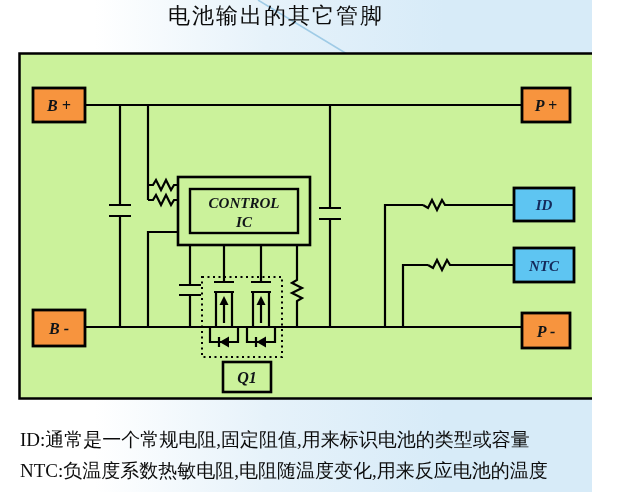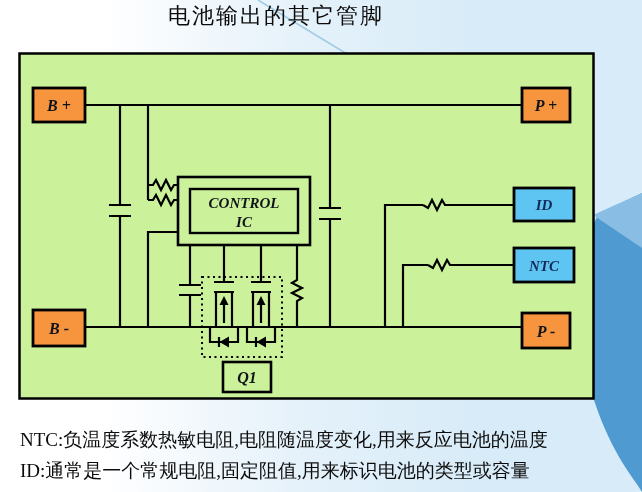--- a/index.html
+++ b/index.html
@@ -1,18 +1,18 @@
 <!DOCTYPE html>
 <html><head>
 <meta charset="utf-8">
 <style>
   html,body{margin:0;padding:0;}
   .slide{
     position:relative;
-    width:642px;height:492px;
+    width:592px;height:492px;
     overflow:hidden;
     background:linear-gradient(to right,#ffffff 16%,#e6f2fa 45%,#d7ebf8 75%);
     font-family:"Liberation Serif","DejaVu Serif",serif;
   }
   .bg-svg{position:absolute;left:0;top:0;}
   .page-title{
     position:absolute;left:168px;top:1px;width:300px;
     font-size:22px;letter-spacing:2px;color:#0c0c0c;
     font-family:"Liberation Serif","DejaVu Serif",serif;
     white-space:nowrap;
@@ -120,17 +120,17 @@
 
       <rect x="496" y="136" width="60" height="33" fill="#5ec5f2" stroke="#000" stroke-width="2.8"></rect>
       <text x="526" y="158" text-anchor="middle" font-size="15" class="lbl-blue">ID</text>
 
       <rect x="496" y="196" width="60" height="34" fill="#5ec5f2" stroke="#000" stroke-width="2.8"></rect>
       <text x="526" y="219" text-anchor="middle" font-size="15" class="lbl-blue">NTC</text>
     </g>
   </svg>
 
   <div class="notes">
+    <div>ID:通常是一个常规电阻,固定阻值,用来标识电池的类型或容量</div>
     <div>NTC:负温度系数热敏电阻,电阻随温度变化,用来反应电池的温度</div>
-    <div>ID:通常是一个常规电阻,固定阻值,用来标识电池的类型或容量</div>
   </div>
 
 </div>
 
 </body></html>

